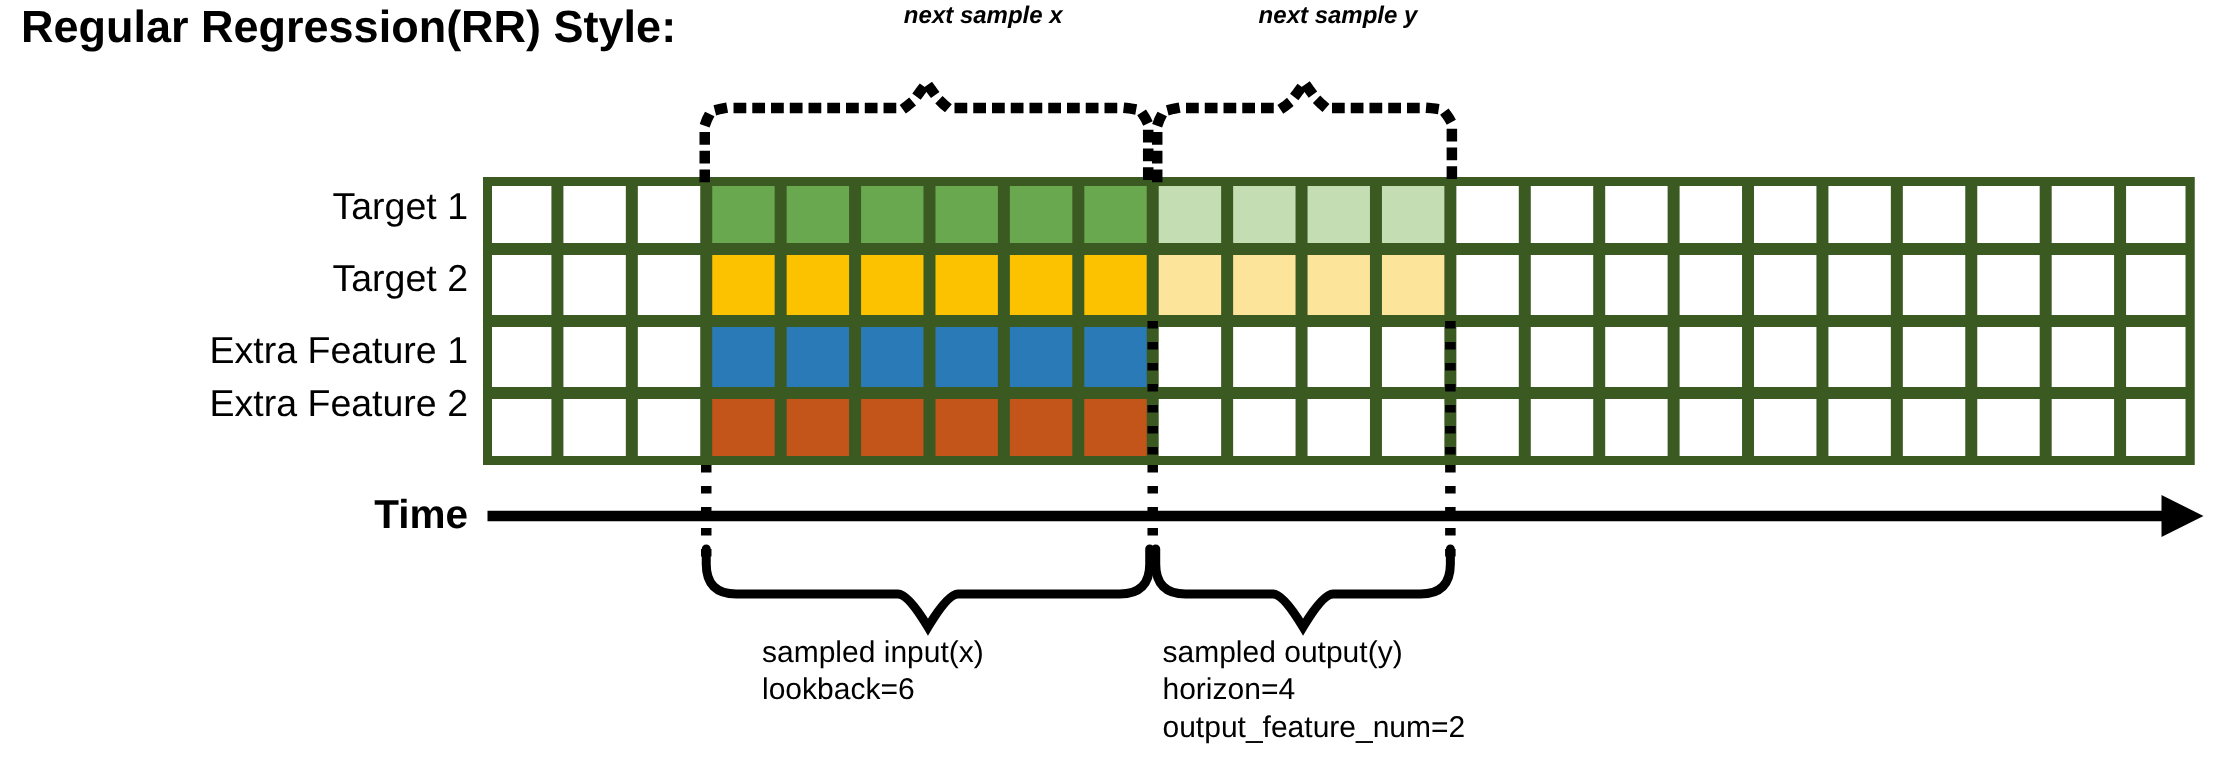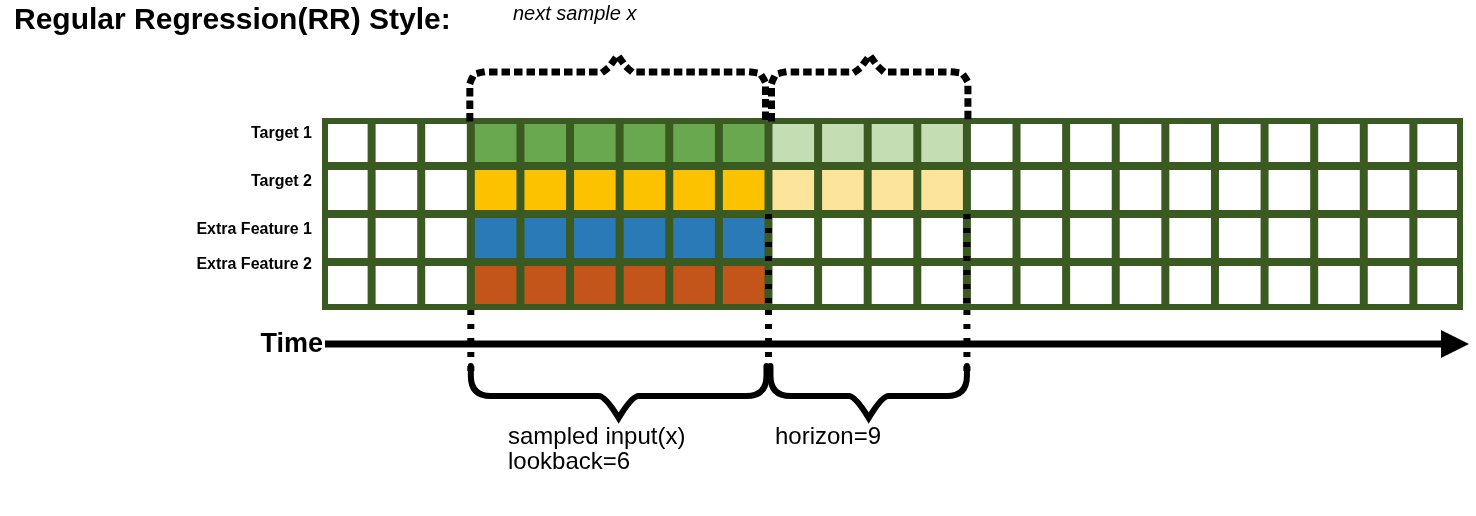--- a/index.html
+++ b/index.html
@@ -4,31 +4,31 @@
 <style>
   html,body{margin:0;padding:0;background:#ffffff;}
   body{width:1476px;height:516px;position:relative;overflow:hidden;
        font-family:"Liberation Sans","DejaVu Sans",sans-serif;color:#000;}
   #stage{position:absolute;left:0;top:0;width:1476px;height:492px;}
   #svg{position:absolute;left:0;top:0;width:1476px;height:516px;}
 
   .ttl{position:absolute;left:14px;top:2px;font-size:30px;font-weight:bold;
        letter-spacing:0px;white-space:nowrap;}
 
-  .rowlab{position:absolute;right:0;font-size:16px;font-weight:bold;
+  .rowlab{position:absolute;right:0;font-size:25px;font-weight:normal;
           white-space:nowrap;text-align:right;}
   .lab-wrap{position:absolute;left:0;width:312px;}
 
   .timelab{position:absolute;left:0;width:312px;text-align:right;
            font-size:27px;font-weight:bold;}
 
-  .brlab{position:absolute;font-style:italic;font-size:20px;font-weight:400;
-         white-space:nowrap;text-align:left;}
+  .brlab{position:absolute;font-style:italic;font-size:16px;font-weight:700;
+         white-space:nowrap;text-align:center;}
 
-  .blk{position:absolute;font-size:24px;line-height:25px;white-space:nowrap;}
+  .blk{position:absolute;font-size:20px;line-height:25px;white-space:nowrap;}
   .blk div{white-space:nowrap;}
 </style>
 </head>
 <body>
 
 <div id="stage">
 
   <div class="ttl">Regular Regression(RR) Style:</div>
 
   <div class="lab-wrap" style="top:124px;">
@@ -37,30 +37,33 @@
   <div class="lab-wrap" style="top:172px;">
     <div class="rowlab" style="position:relative;right:auto;text-align:right;padding-left:48px;">Target 2</div>
   </div>
   <div class="lab-wrap" style="top:220px;">
     <div class="rowlab" style="position:relative;right:auto;text-align:right;">Extra Feature 1</div>
   </div>
   <div class="lab-wrap" style="top:255px;">
     <div class="rowlab" style="position:relative;right:auto;text-align:right;">Extra Feature 2</div>
   </div>
 
-  <div class="timelab" style="top:328px;padding-left:11px;">Time</div>
+  <div class="timelab" style="top:328px;">Time</div>
 
   <div class="brlab" style="left:513px;width:285px;top:2px;">next sample x</div>
+  <div class="brlab" style="left:798px;width:188px;top:2px;">next sample y</div>
 
   <div class="blk" style="left:508px;top:423px;">
     <div>sampled input(x)</div>
     <div>lookback=6</div>
   </div>
   <div class="blk" style="left:775px;top:423px;">
-    <div>horizon=9</div>
+    <div>sampled output(y)</div>
+    <div>horizon=4</div>
+    <div>output_feature_num=2</div>
   </div>
 
   <svg id="svg" viewBox="0 0 1476 516">
     <g id="grid-layer">
         <rect x="322" y="118" width="1141" height="192" fill="#3b5a22"></rect>
         <rect x="326" y="122" width="41.608695652173914" height="40" fill="#ffffff"></rect>
         <rect x="375.60869565217394" y="122" width="41.608695652173914" height="40" fill="#ffffff"></rect>
         <rect x="425.2173913043478" y="122" width="41.608695652173914" height="40" fill="#ffffff"></rect>
         <rect x="474.82608695652175" y="122" width="41.608695652173914" height="40" fill="#6aa84f"></rect>
         <rect x="524.4347826086956" y="122" width="41.608695652173914" height="40" fill="#6aa84f"></rect>

